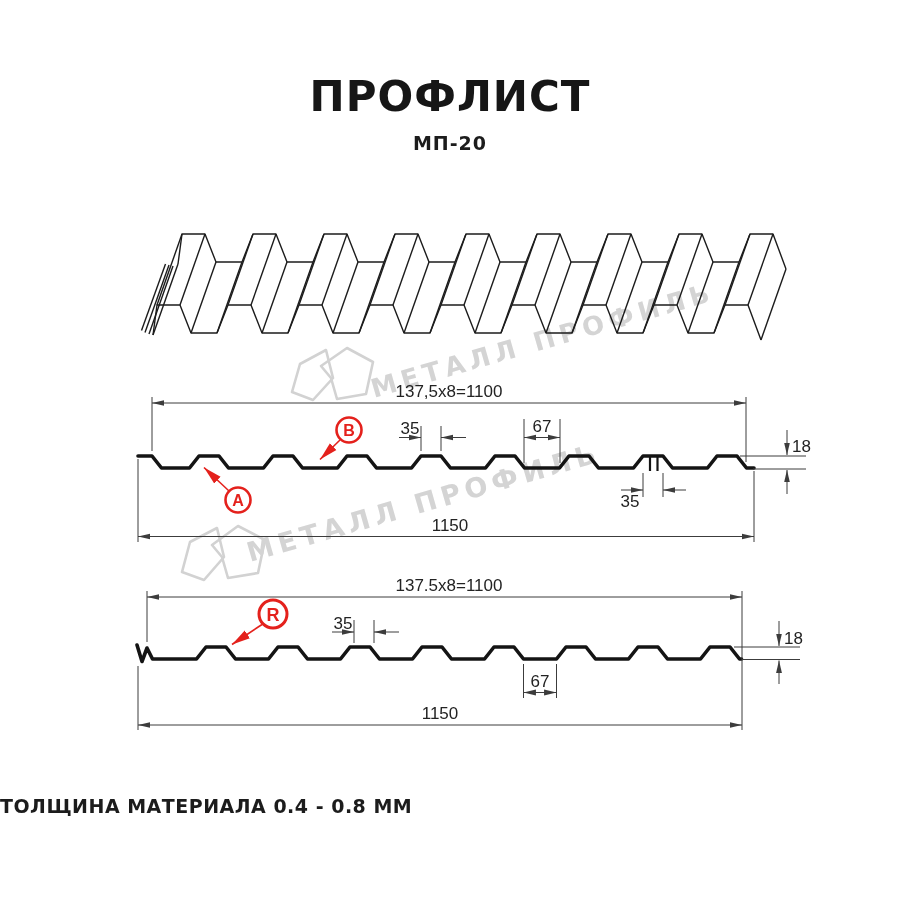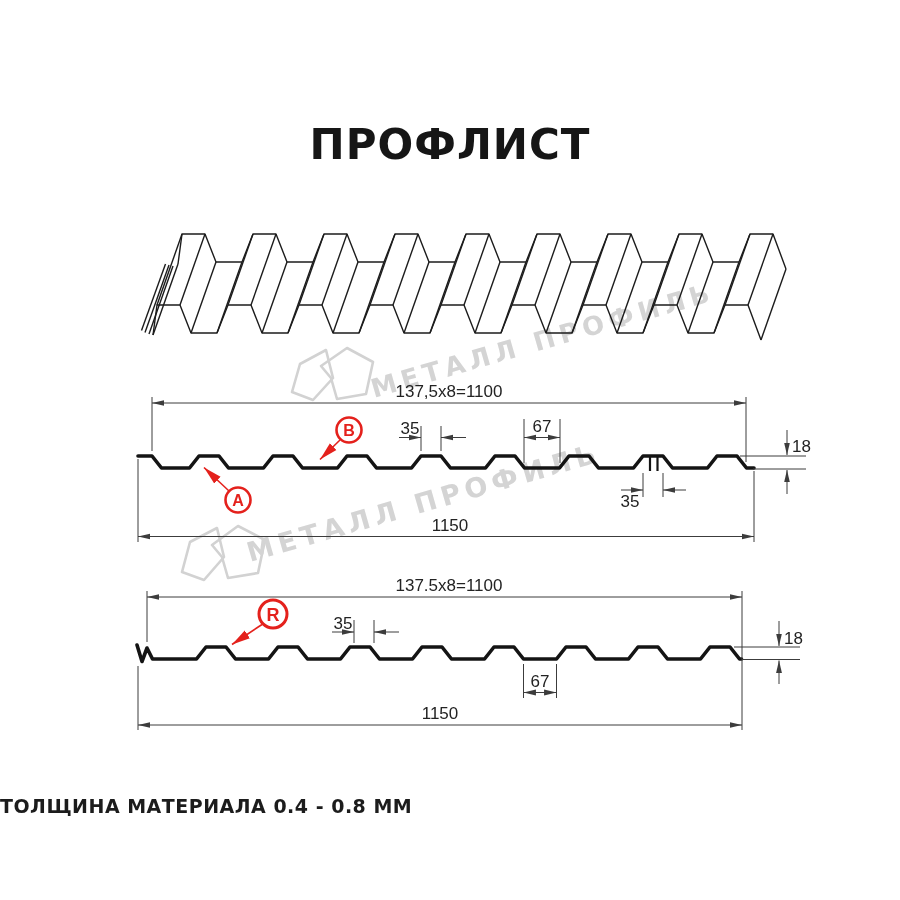--- a/index.html
+++ b/index.html
@@ -1,20 +1,20 @@
 <!DOCTYPE html>
 <html><head>
 <meta charset="utf-8">
 <style>
   html,body{margin:0;padding:0;background:#ffffff;}
   #canvas{position:relative;width:900px;height:900px;background:#ffffff;overflow:hidden;
           font-family:"Liberation Sans", sans-serif;}
   .hdr{position:absolute;left:0;top:76px;width:900px;text-align:center;}
   .title{font-family:"DejaVu Sans", sans-serif;font-size:42px;font-weight:bold;
-         letter-spacing:1px;color:#161616;line-height:1;margin-top:48px;}
+         letter-spacing:1px;color:#161616;line-height:1;}
   .subtitle{font-family:"DejaVu Sans", sans-serif;font-size:19px;font-weight:bold;
             letter-spacing:1px;color:#1c1c1c;margin-top:14px;}
   .footer{position:absolute;left:0;top:795px;width:900px;text-align:left;
           font-family:"DejaVu Sans", sans-serif;font-size:19px;font-weight:bold;
           letter-spacing:0.5px;color:#1c1c1c;}
   svg{position:absolute;left:0;top:0;}
   .thick{fill:none;stroke:#141414;stroke-width:3.6;stroke-linejoin:round;stroke-linecap:round;}
   .notch{fill:none;stroke:#141414;stroke-width:2.2;}
   .dim{stroke:#3c3c3c;stroke-width:1;fill:none;}
   .dimtxt{font-family:"Liberation Sans", sans-serif;font-size:17px;fill:#232323;}
@@ -24,20 +24,21 @@
   .wm{fill:none;stroke:#d2d2d2;stroke-width:2.6;stroke-linejoin:round;}
   .wmtxt{font-family:"DejaVu Sans", sans-serif;font-weight:bold;fill:#d4d4d4;letter-spacing:5px;}
 </style>
 </head>
 <body>
 
 <div id="canvas">
 
   <div class="hdr">
     <div class="title">ПРОФЛИСТ</div>
+    <div class="subtitle">МП-20</div>
   </div>
 
   <svg width="900" height="900" viewBox="0 0 900 900">
     <defs>
       <marker id="ad" viewBox="0 0 12 8" refX="11.5" refY="4" markerWidth="13" markerHeight="9" orient="auto-start-reverse">
           <path d="M0,1.3 L11.5,4 L0,6.7 Z" fill="#3c3c3c"></path>
         </marker>
       <marker id="ar" viewBox="0 0 12 8" refX="11.5" refY="4" markerWidth="12" markerHeight="8" orient="auto-start-reverse">
           <path d="M0,1.1 L11.5,4 L0,6.9 Z" fill="#e4211c"></path>
         </marker>

